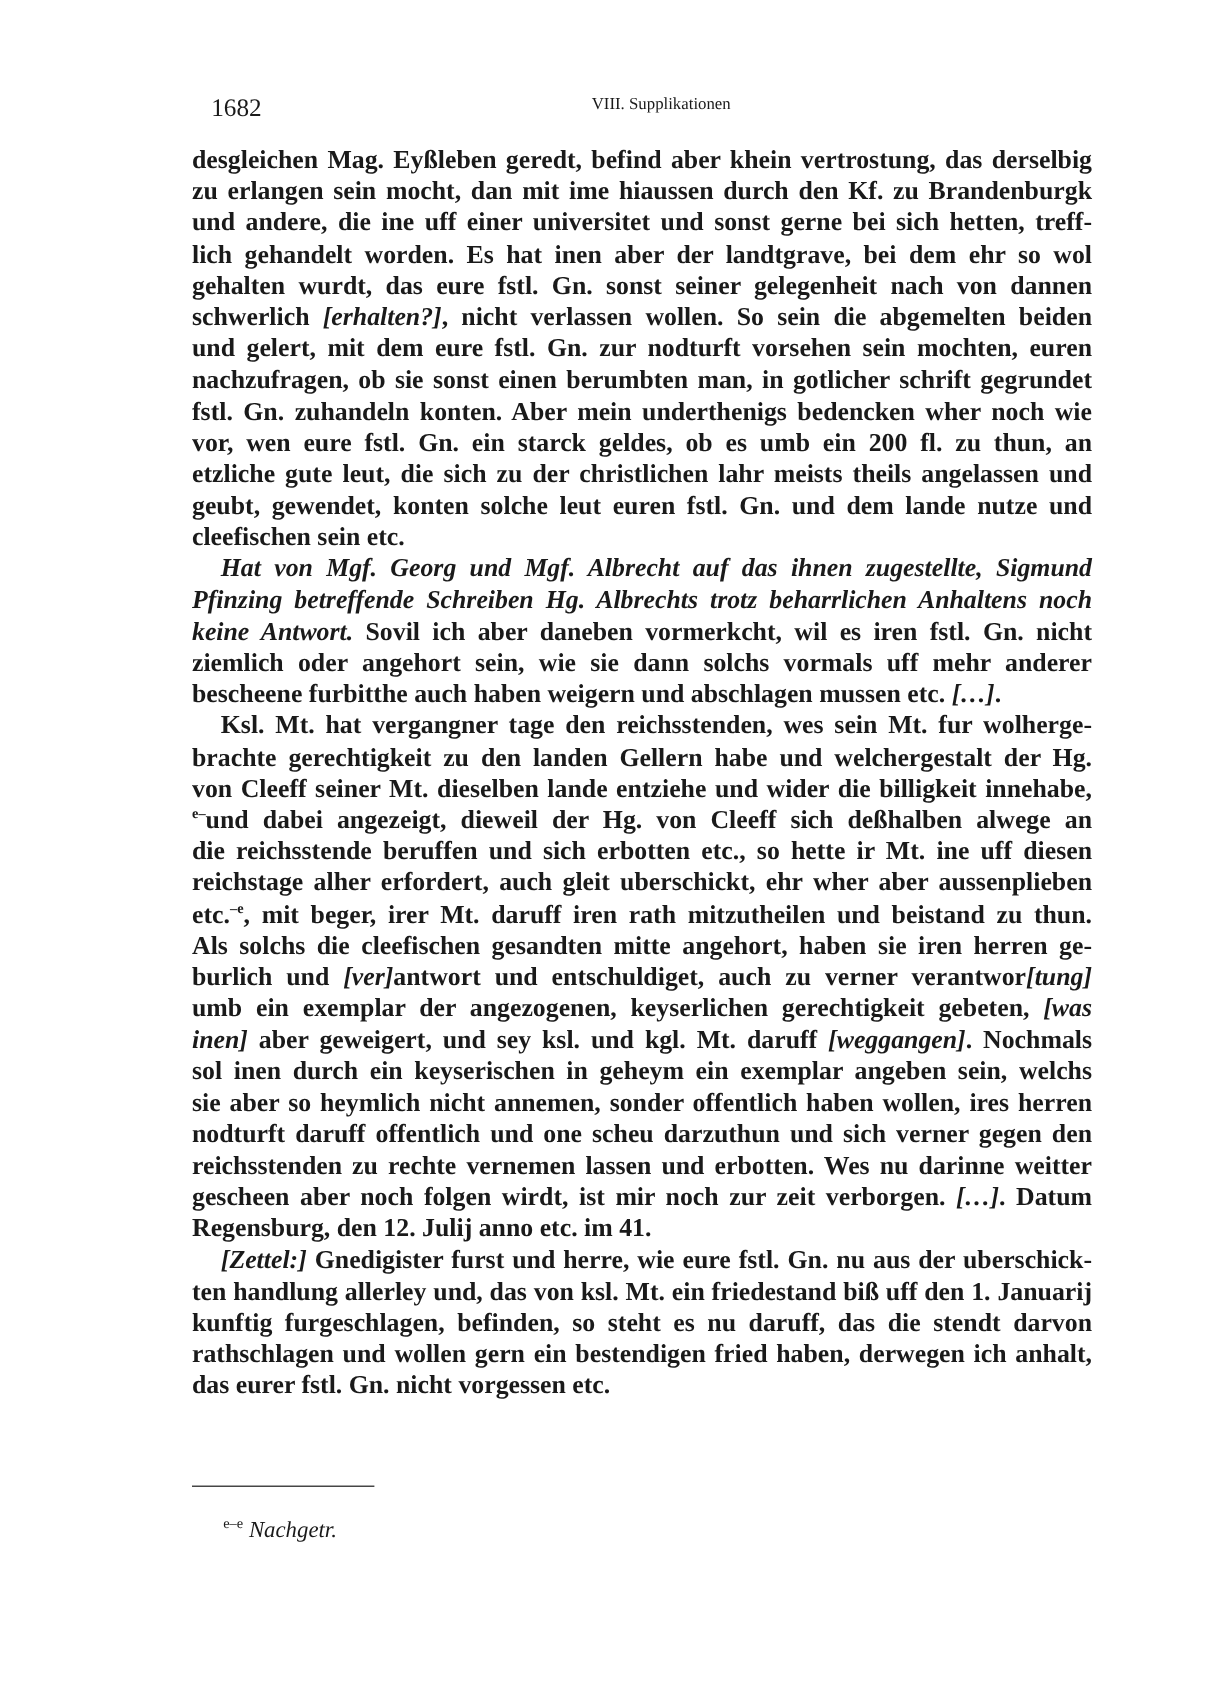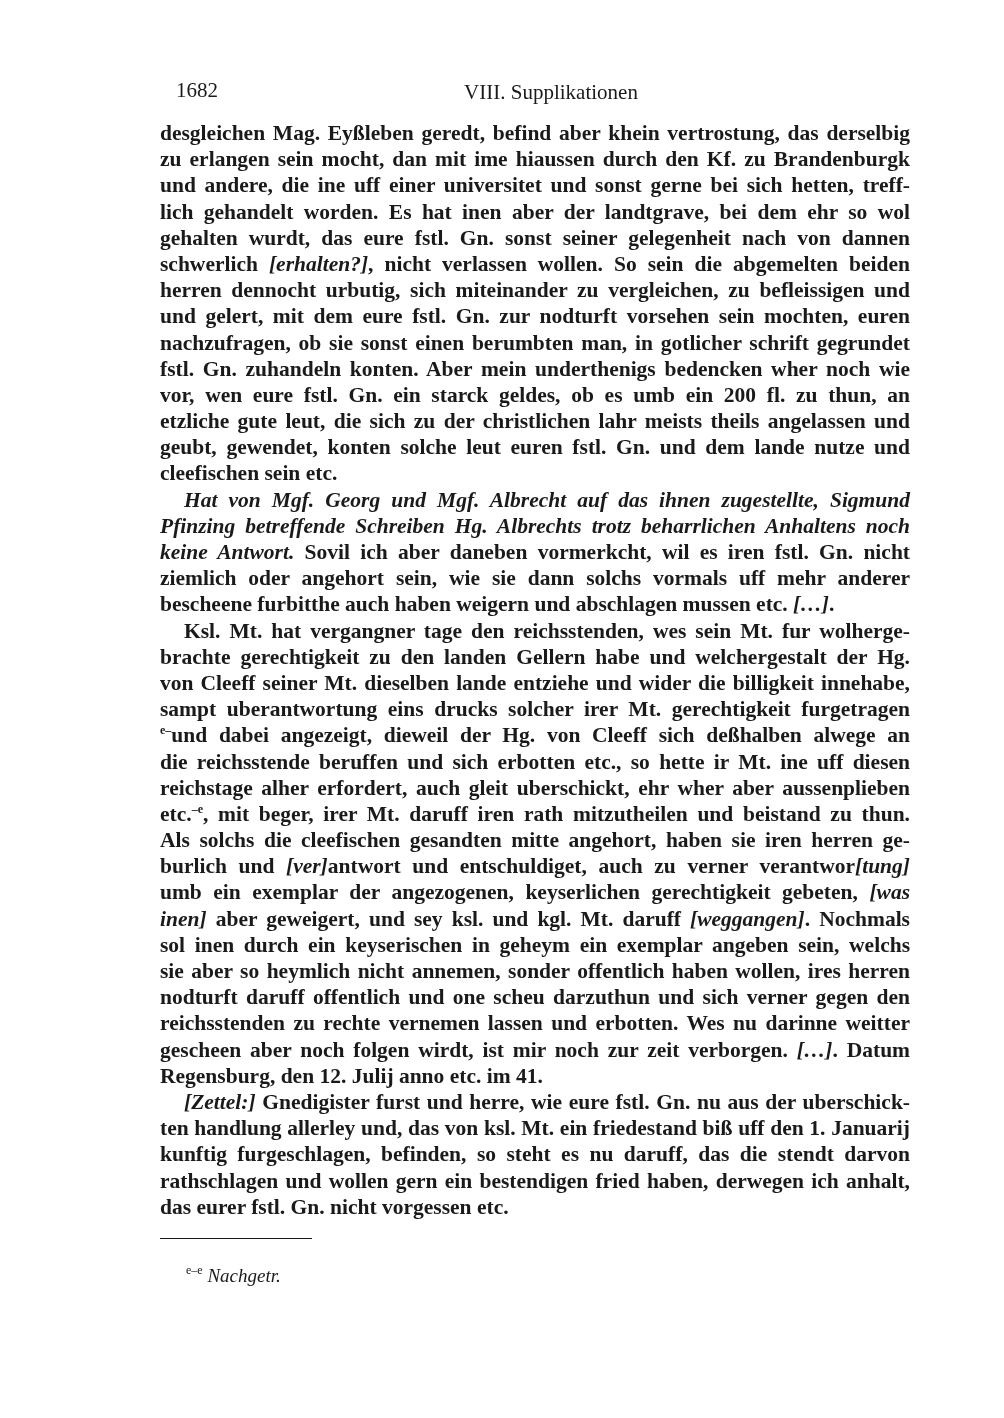--- a/index.html
+++ b/index.html
@@ -1,20 +1,20 @@
 <!DOCTYPE html>
 <html><head>
 <meta charset="utf-8">
 <style>
   html, body { margin: 0; padding: 0; background: #ffffff; }
   body { width: 1004px; height: 1418px; position: relative; overflow: hidden;
          font-family: "Liberation Serif", "DejaVu Serif", serif; color: #1a1a1a; }
   .header { position: absolute; top: 78px; left: 160px; width: 750px; height: 30px; font-size: 21px; margin-left: 16px; }
   .page-number { position: absolute; left: 0; top: 0; }
-  .running-title { position: absolute; left: 0; right: 0; text-align: center; top: 2px; font-size: 21px; }
+  .running-title { position: absolute; left: 0; right: 0; text-align: center; top: 2px; font-size: 14px; }
   .body-text { position: absolute; top: 120px; left: 160px; width: 750px; }
   .line { height: 26.2px; line-height: 26.2px; font-size: 21.5px; white-space: nowrap;
           text-align: justify; text-align-last: justify; overflow: visible; font-weight: bold; }
   .line.last { text-align-last: left; }
   .line.indent { padding-left: 24px; }
   .line span.it { font-style: italic; }
   sup { font-size: 12px; line-height: 0; vertical-align: 8px; }
   .footnote-rule { position: absolute; top: 1238px; left: 160px; width: 152px; height: 0; border-top: 1px solid #1a1a1a; }
   .footnote { position: absolute; top: 1264px; left: 186px; font-size: 19px; line-height: 24px; }
   .footnote .it { font-style: italic; }
@@ -28,41 +28,39 @@
 </div>
 
 <div class="body-text" id="body-text">
     <div>
       <div class="line"><span>desgleichen Mag. Eyßleben geredt, befind aber khein vertrostung, das derselbig</span></div>
       <div class="line"><span>zu erlangen sein mocht, dan mit ime hiaussen durch den Kf. zu Brandenburgk</span></div>
       <div class="line"><span>und andere, die ine uff einer universitet und sonst gerne bei sich hetten, treff-</span></div>
       <div class="line"><span>lich gehandelt worden. Es hat inen aber der landtgrave, bei dem ehr so wol</span></div>
       <div class="line"><span>gehalten wurdt, das eure fstl. Gn. sonst seiner gelegenheit nach von dannen</span></div>
       <div class="line"><span>schwerlich </span><span class="it">[erhalten?]</span><span>, nicht verlassen wollen. So sein die abgemelten beiden</span></div>
-      <div class="line"><span>herren dennocht urbutig, sich miteinander zu vergleichen, zu befleissigen und</span></div>
       <div class="line"><span>und gelert, mit dem eure fstl. Gn. zur nodturft vorsehen sein mochten, euren</span></div>
       <div class="line"><span>nachzufragen, ob sie sonst einen berumbten man, in gotlicher schrift gegrundet</span></div>
       <div class="line"><span>fstl. Gn. zuhandeln konten. Aber mein underthenigs bedencken wher noch wie</span></div>
       <div class="line"><span>vor, wen eure fstl. Gn. ein starck geldes, ob es umb ein 200 fl. zu thun, an</span></div>
       <div class="line"><span>etzliche gute leut, die sich zu der christlichen lahr meists theils angelassen und</span></div>
       <div class="line"><span>geubt, gewendet, konten solche leut euren fstl. Gn. und dem lande nutze und</span></div>
       <div class="line last"><span>cleefischen sein etc.</span></div>
     </div>
     <div>
       <div class="line indent"><span class="it">Hat von Mgf. Georg und Mgf. Albrecht auf das ihnen zugestellte, Sigmund</span></div>
       <div class="line"><span class="it">Pfinzing betreffende Schreiben Hg. Albrechts trotz beharrlichen Anhaltens noch</span></div>
       <div class="line"><span class="it">keine Antwort.</span><span> Sovil ich aber daneben vormerkcht, wil es iren fstl. Gn. nicht</span></div>
       <div class="line"><span>ziemlich oder angehort sein, wie sie dann solchs vormals uff mehr anderer</span></div>
       <div class="line last"><span>bescheene furbitthe auch haben weigern und abschlagen mussen etc. </span><span class="it">[…]</span><span>.</span></div>
     </div>
     <div>
       <div class="line indent"><span>Ksl. Mt. hat vergangner tage den reichsstenden, wes sein Mt. fur wolherge-</span></div>
       <div class="line"><span>brachte gerechtigkeit zu den landen Gellern habe und welchergestalt der Hg.</span></div>
       <div class="line"><span>von Cleeff seiner Mt. dieselben lande entziehe und wider die billigkeit innehabe,</span></div>
-      <div class="line"><span>sampt uberantwortung eins drucks solcher irer Mt. gerechtigkeit furgetragen</span></div>
       <div class="line"><sup>e–</sup><span>und dabei angezeigt, dieweil der Hg. von Cleeff sich deßhalben alwege an</span></div>
       <div class="line"><span>die reichsstende beruffen und sich erbotten etc., so hette ir Mt. ine uff diesen</span></div>
       <div class="line"><span>reichstage alher erfordert, auch gleit uberschickt, ehr wher aber aussenplieben</span></div>
       <div class="line"><span>etc.</span><sup>–e</sup><span>, mit beger, irer Mt. daruff iren rath mitzutheilen und beistand zu thun.</span></div>
       <div class="line"><span>Als solchs die cleefischen gesandten mitte angehort, haben sie iren herren ge-</span></div>
       <div class="line"><span>burlich und </span><span class="it">[ver]</span><span>antwort und entschuldiget, auch zu verner verantwor</span><span class="it">[tung]</span></div>
       <div class="line"><span>umb ein exemplar der angezogenen, keyserlichen gerechtigkeit gebeten, </span><span class="it">[was</span></div>
       <div class="line"><span class="it">inen]</span><span> aber geweigert, und sey ksl. und kgl. Mt. daruff </span><span class="it">[weggangen]</span><span>. Nochmals</span></div>
       <div class="line"><span>sol inen durch ein keyserischen in geheym ein exemplar angeben sein, welchs</span></div>
       <div class="line"><span>sie aber so heymlich nicht annemen, sonder offentlich haben wollen, ires herren</span></div>

